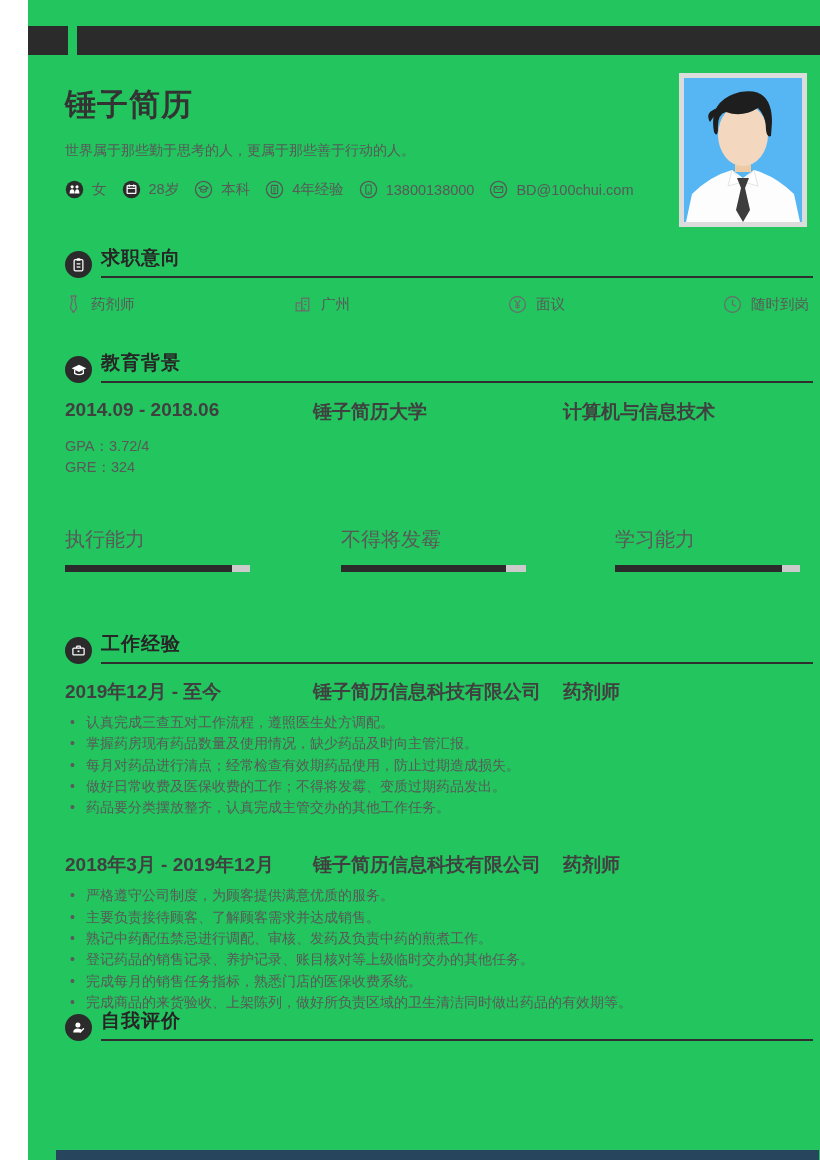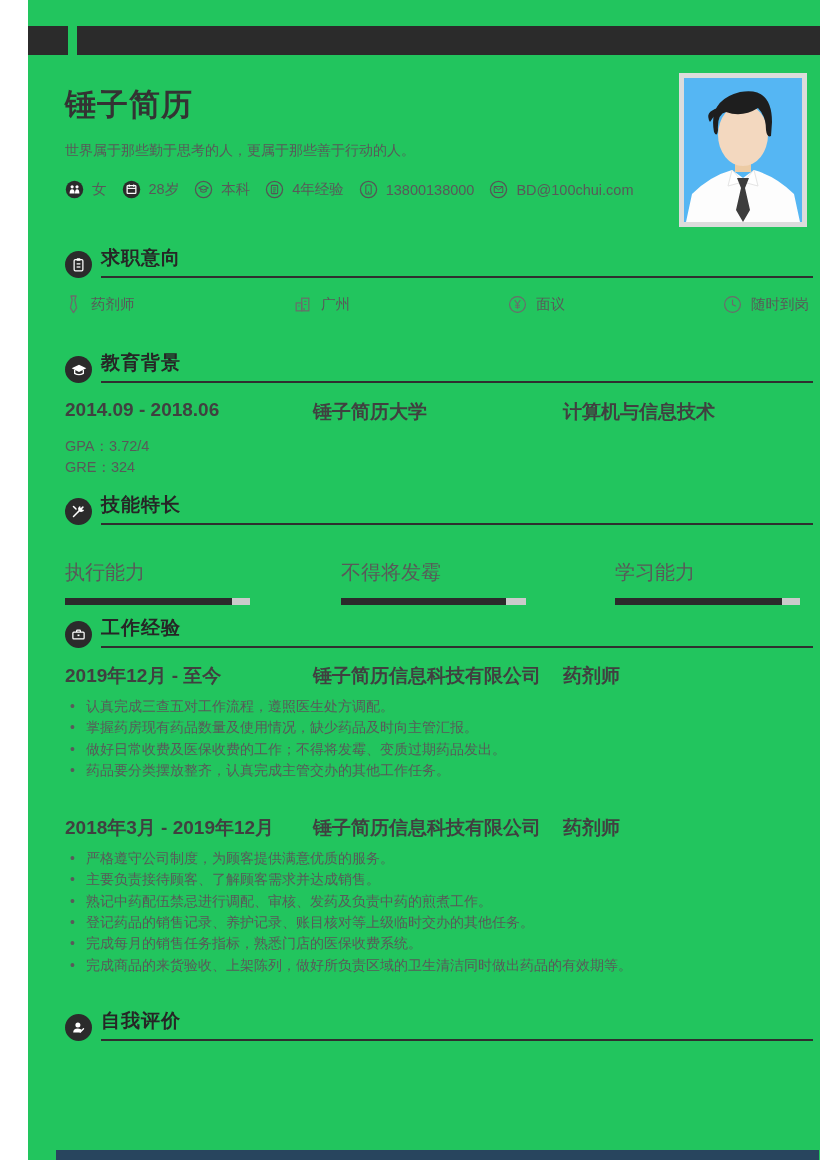--- a/index.html
+++ b/index.html
@@ -25,21 +25,21 @@
   
   .section { position:absolute; left:37px; width:748px; }
   .sec-head { display:flex; align-items:flex-end; }
   .sec-icon { width:27px; height:27px; border-radius:50%; background:#2b2b2b; display:flex; align-items:center; justify-content:center; margin-right:9px; flex:none; }
   .sec-title-wrap { flex:1; border-bottom:2px solid #2f2f2f; padding-bottom:5px; }
   .sec-title { font-size:19px; font-weight:bold; color:#262626; letter-spacing:1px; }
 
   .sec-job  { top:245px; }
   .sec-edu  { top:350px; }
   .sec-skill{ top:492px; }
-  .sec-work { top:615px; }
+  .sec-work { top:631px; }
   .sec-self { top:1008px; }
 
   
   .intent-row { margin-top:16px; display:grid; grid-template-columns:228px 215px 215px 1fr; }
   .intent-item { display:flex; align-items:center; gap:9px; font-size:14.5px; color:#595959; }
 
   
   .row3 { display:grid; grid-template-columns:248px 250px 1fr; font-size:19px; font-weight:bold; color:#404040; }
   .edu-row { margin-top:16px; }
   .edu-detail { font-size:14.5px; color:#595959; line-height:21px; }
@@ -228,33 +228,20 @@
     <div class="row3 edu-row">
       <span>2014.09 - 2018.06</span>
       <span>锤子简历大学</span>
       <span>计算机与信息技术</span>
     </div>
     <div class="edu-detail first">GPA：3.72/4</div>
     <div class="edu-detail">GRE：324</div>
   </div>
 
   <div class="section sec-skill">
-    <div class="sec-head">
-      <span class="sec-icon">
-        <svg width="15" height="15" viewBox="0 0 24 24">
-            <path d="M4 20 L12 12" stroke="#fff" stroke-width="2.4" stroke-linecap="round"></path>
-            <path d="M12 12 L19 5" stroke="#fff" stroke-width="2.4" stroke-linecap="round"></path>
-            <path d="M14.5 3 A5 5 0 1 0 21 9.5 L17.8 8.6 L15.4 6.2 Z" fill="#fff"></path>
-            <path d="M4 4 L8 8" stroke="#fff" stroke-width="2.4" stroke-linecap="round"></path>
-          </svg>
-      </span>
-      <div class="sec-title-wrap">
-        <div class="sec-title">技能特长</div>
-      </div>
-    </div>
     <div class="skill-row">
       <div class="skill-col">
         <div class="skill-label">执行能力</div>
         <div class="skill-track">
             <div class="skill-fill" style="width: 90%;"></div>
           </div>
       </div>
       <div class="skill-col">
         <div class="skill-label">不得将发霉</div>
         <div class="skill-track">
@@ -285,20 +272,21 @@
     </div>
 
     <div class="row3 work-head-1">
       <span>2019年12月 - 至今</span>
       <span>锤子简历信息科技有限公司</span>
       <span>药剂师</span>
     </div>
     <ul class="bullets">
       <li>认真完成三查五对工作流程，遵照医生处方调配。</li>
       <li>掌握药房现有药品数量及使用情况，缺少药品及时向主管汇报。</li>
+      <li>每月对药品进行清点；经常检查有效期药品使用，防止过期造成损失。</li>
       <li>做好日常收费及医保收费的工作；不得将发霉、变质过期药品发出。</li>
       <li>药品要分类摆放整齐，认真完成主管交办的其他工作任务。</li>
     </ul>
 
     <div class="work-gap"></div>
 
     <div class="row3 work-head-2">
       <span>2018年3月 - 2019年12月</span>
       <span>锤子简历信息科技有限公司</span>
       <span>药剂师</span>

